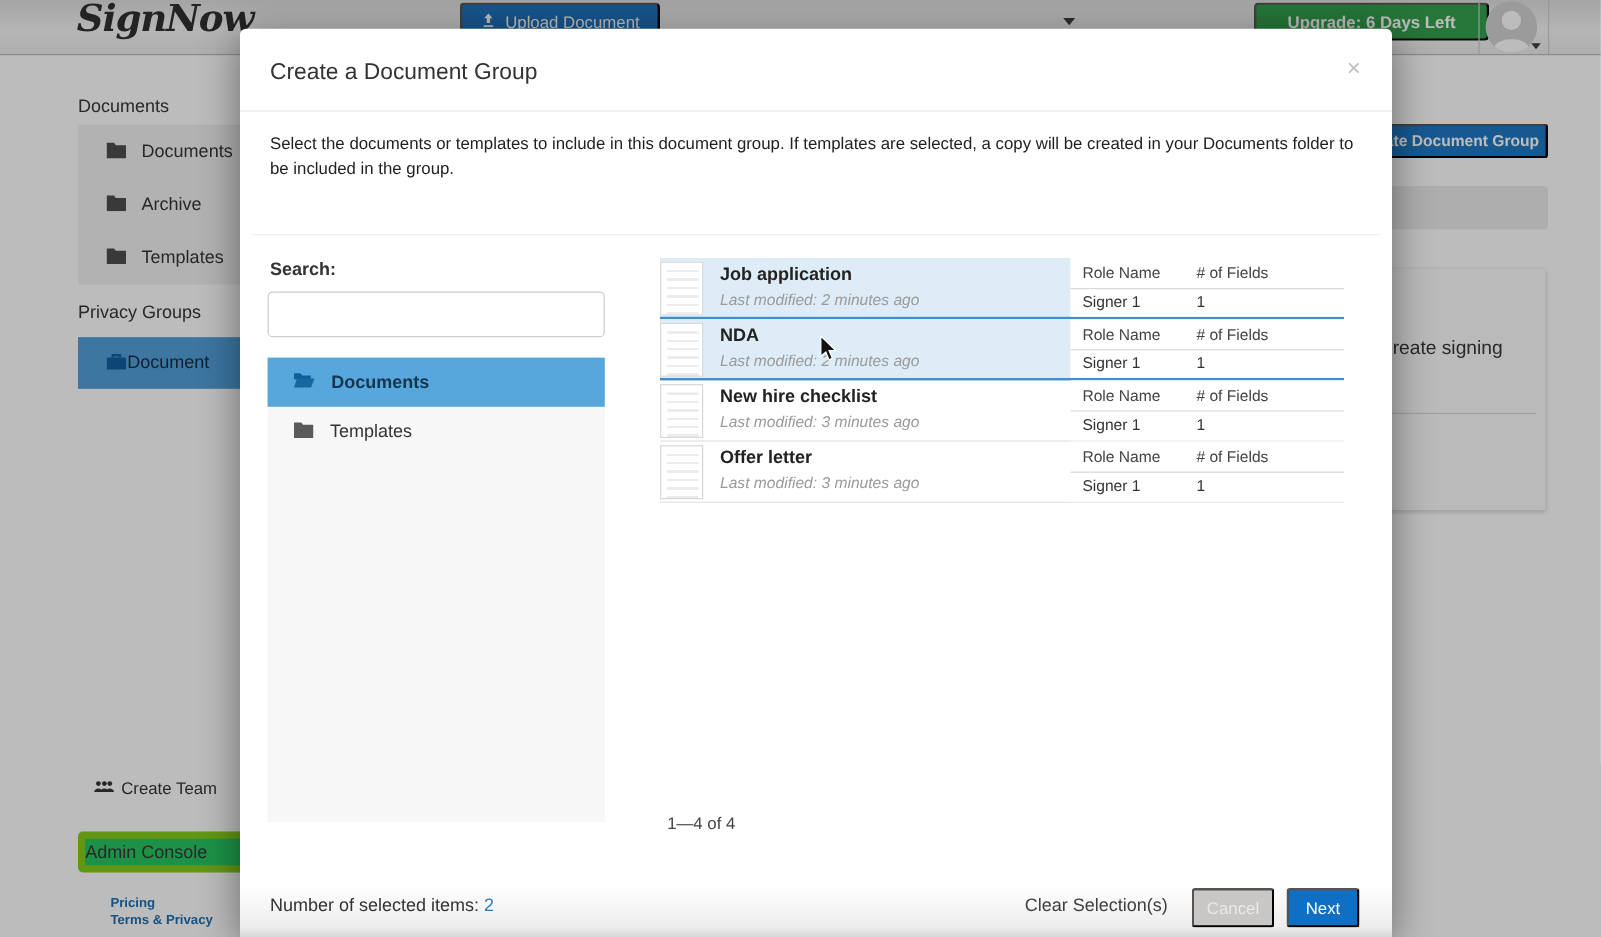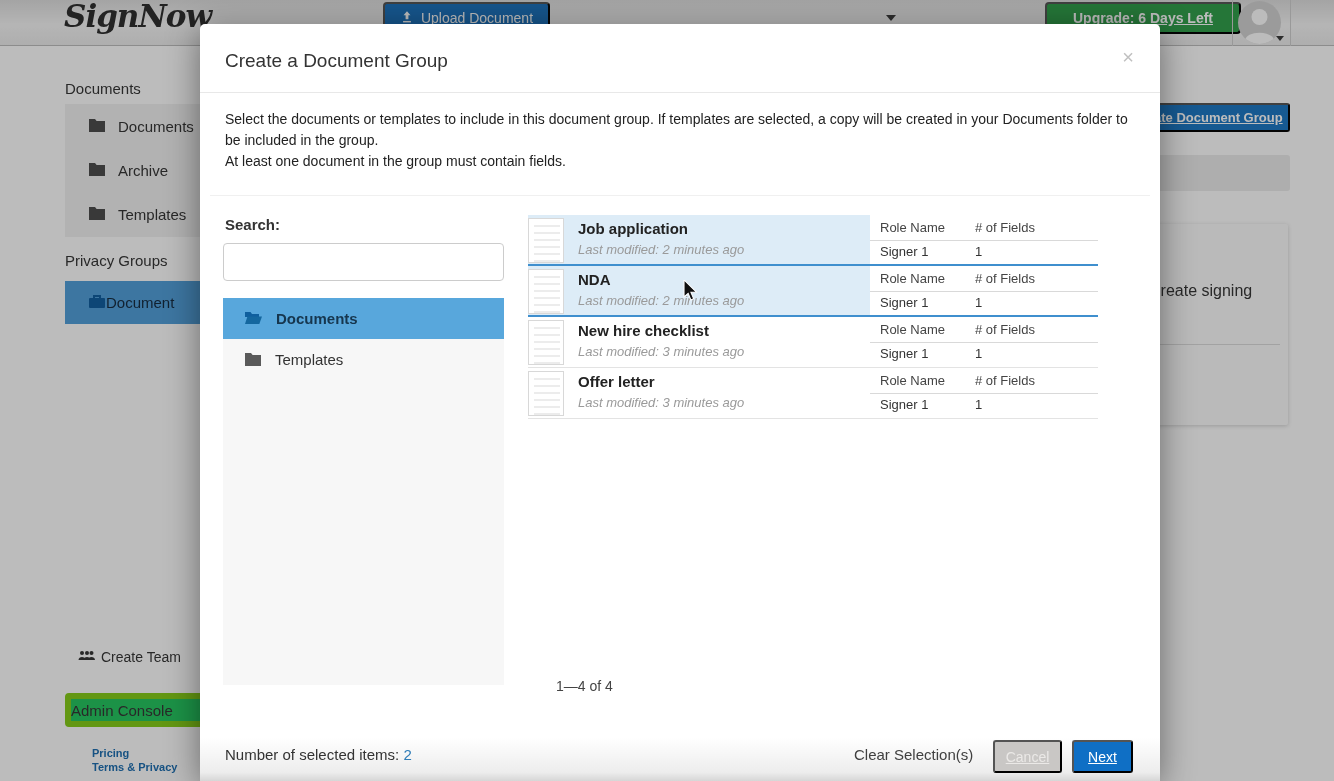--- a/index.html
+++ b/index.html
@@ -7,21 +7,21 @@
               font-family:"Liberation Sans", sans-serif; }
   .page { position:absolute; inset:0; background:#fff; }
 
   
   .topbar { position:absolute; left:0; top:0; width:1334px; height:46px;
             background:linear-gradient(180deg,#dedede 0%,#f6f6f6 55%,#ececec 100%);
             border-bottom:1px solid #bdbdbd; }
   .logo { position:absolute; left:64px; top:-2px; font-family:"DejaVu Serif", serif;
           font-style:italic; font-weight:bold; font-size:31px; color:#2b2b2b; letter-spacing:-1px; }
   .btn { display:flex; align-items:center; justify-content:center; border-radius:4px;
-         color:#fff; cursor:pointer;text-decoration:underline; }
+         color:#fff; cursor:pointer; }
   .upload-btn { position:absolute; left:383px; top:2px; width:167px; height:32px;
                 background:#1971bd; font-size:14px; gap:7px; }
   .topsearch { position:absolute; left:568px; top:2px; width:303px; height:32px;
                background:#fff; border:1px solid #c9c9c9; border-radius:4px; }
   .topsearch input { position:absolute; left:0; top:0; width:100%; height:100%;
                border:none; outline:none; background:transparent; padding:0 32px 0 10px;
                font-size:14px; color:#444; font-family:"Liberation Sans",sans-serif; }
   .topsearch input::placeholder { color:#8f8f8f; }
   .mag { position:absolute; right:9px; top:8px; }
   .caret { width:0; height:0; border-left:5px solid transparent; border-right:5px solid transparent;
@@ -73,21 +73,21 @@
   .m-div2 { position:absolute; left:10px; right:10px; top:171px; border-top:1px solid #f0f0f0; }
   .m-search-label { position:absolute; left:25px; top:192px; font-size:15px; font-weight:bold; color:#333; }
   .m-search { position:absolute; left:23px; top:219px; width:281px; height:38px;
               border:1px solid #ccc; border-radius:4px; padding:0 10px; font-size:14px;
               outline:none; font-family:"Liberation Sans",sans-serif; }
   .m-folders { position:absolute; left:23px; top:274px; width:281px; height:387px; background:#f7f7f7; }
   .m-frow { display:flex; align-items:center; height:41px; padding-left:21px; gap:13px;
             font-size:15px; color:#333; cursor:pointer; }
   .m-frow.sel { background:#58a7dc; color:#16364e; font-weight:600; }
 
-  .doclist { position:absolute; left:328px; top:191px; width:570px; }
+  .doclist { position:absolute; left:350px; top:191px; width:570px; }
   .drow { position:relative; height:51px; border-bottom:1px solid #e3e3e3; cursor:pointer; }
   .drow.sel { background:#ddecf7; border-bottom:2px solid #3f8fce; }
   .thumb { position:absolute; left:0; top:3px; width:36px; height:45px; background:#fff;
            border:1px solid #d8d8d8;
            background-image:repeating-linear-gradient(180deg,#ececec 0 2px,transparent 2px 7px);
            background-size:26px 100%; background-position:5px 6px; background-repeat:no-repeat; }
   .d-title { position:absolute; left:50px; top:5px; font-size:15px; font-weight:bold; color:#222; }
   .d-mod { position:absolute; left:50px; top:27px; font-size:13px; font-style:italic; color:#9a9a9a; }
   .roles { position:absolute; left:342px; top:0; bottom:0; width:228px; background:#fff; }
   .drow.sel .roles { bottom:0; }
@@ -221,21 +221,20 @@
 
 <div class="overlay"></div>
 
 <div class="modal">
   <div class="m-title">Create a Document Group</div>
   <div class="m-close">×</div>
   <div class="m-div1"></div>
 
   <div class="m-desc">
     <div>Select the documents or templates to include in this document group. If templates are selected, a copy will be created in your Documents folder to be included in the group.</div>
-    <div>At least one document in the group must contain fields.</div>
   </div>
   <div class="m-div2"></div>
 
   <div class="m-search-label">Search:</div>
   <input type="text" class="m-search" value="" style="">
 
   <div class="m-folders">
     <div class="m-frow sel">
       <span>
         <svg width="19" height="15" viewBox="0 0 19 15">

